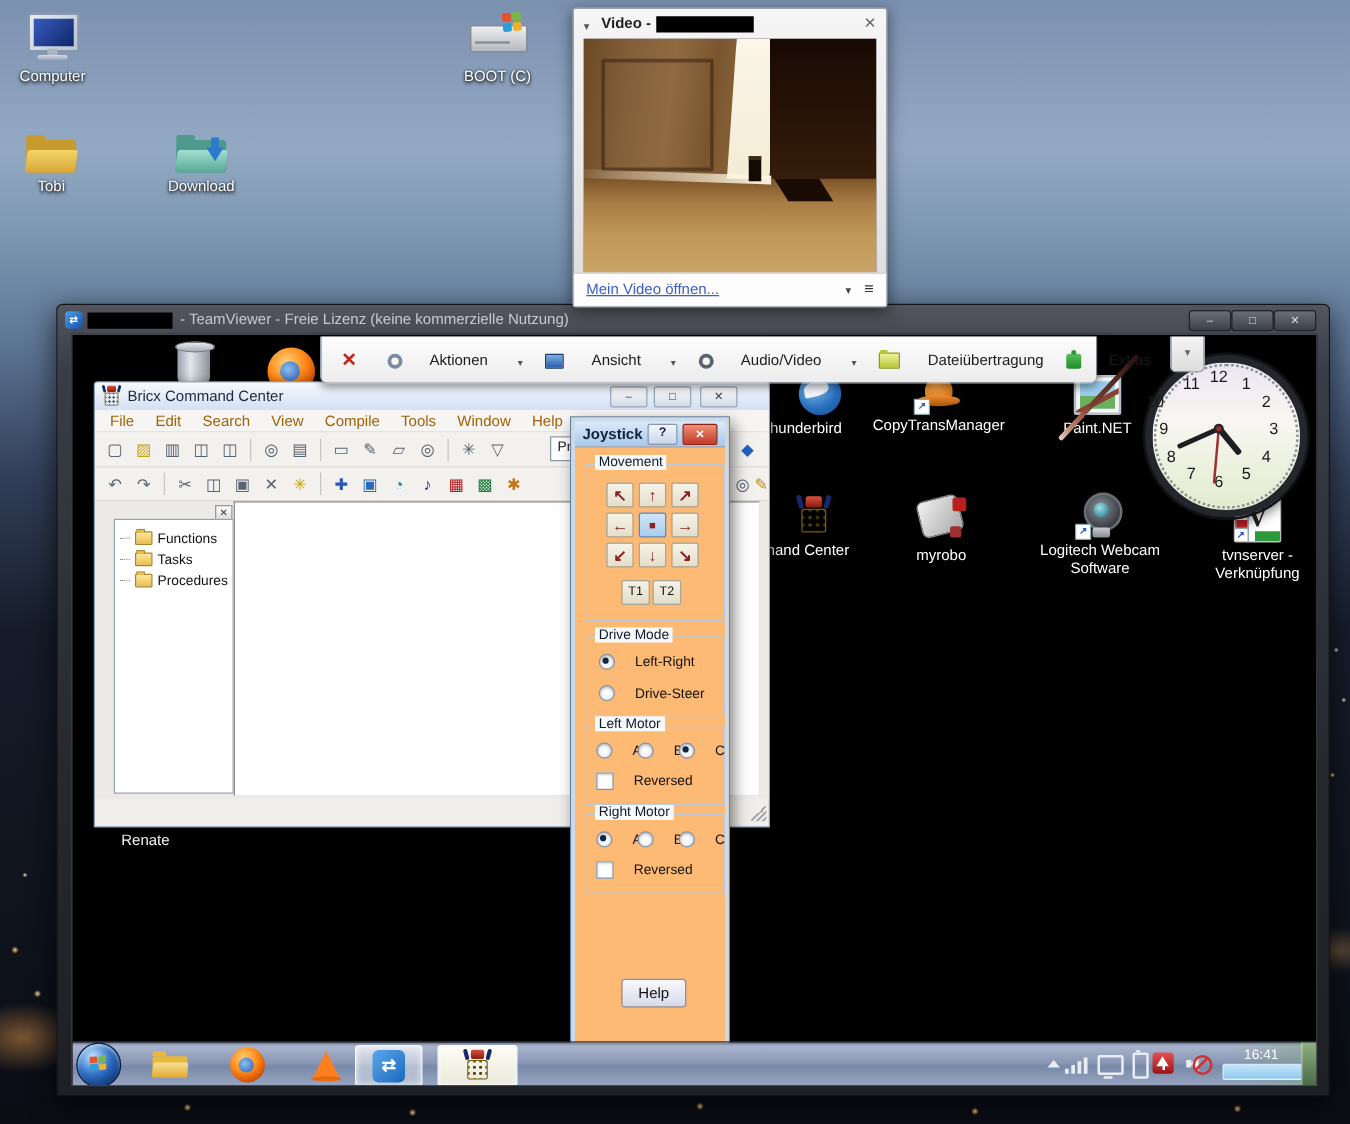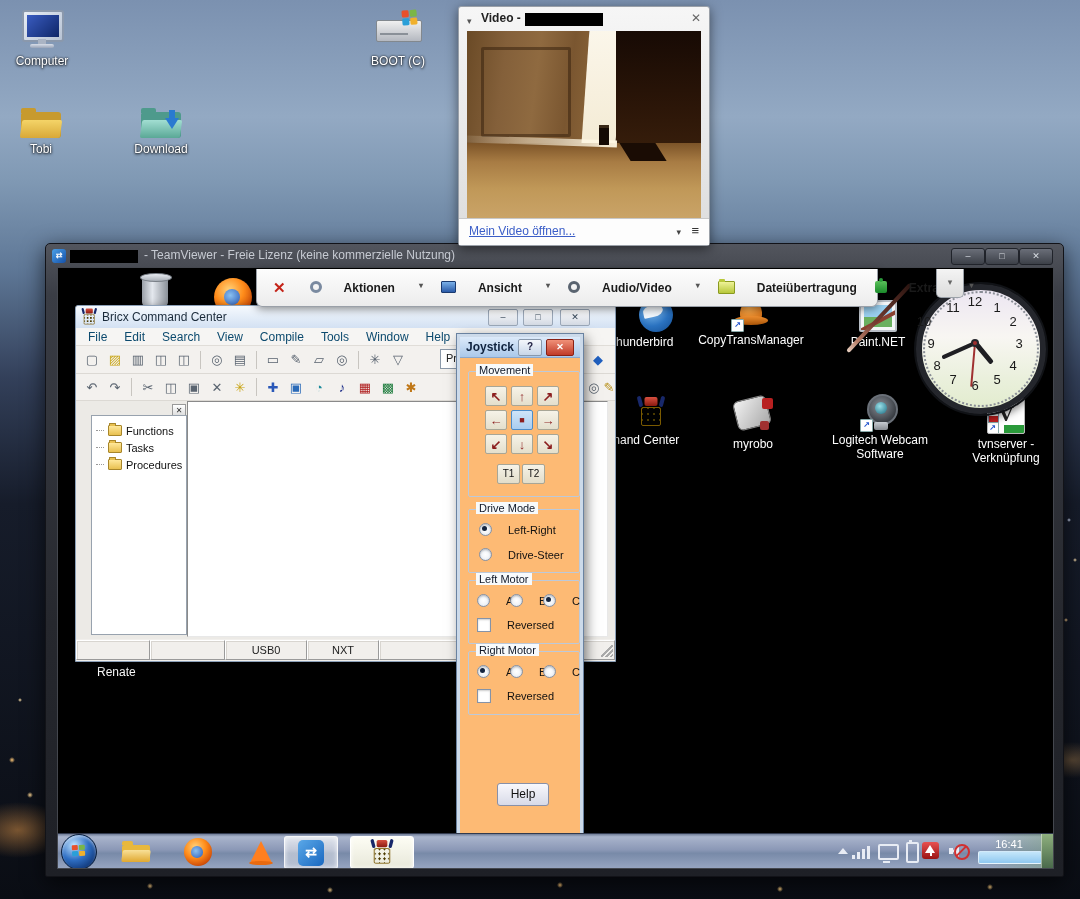--- a/index.html
+++ b/index.html
@@ -70,21 +70,21 @@
   .tvlogo{position:absolute;left:6px;top:5px;width:14px;height:14px;border-radius:3px;background:linear-gradient(135deg,#4aa0e8,#1550a8);color:#fff;font-size:8px;text-align:center;line-height:14px;font-weight:bold}
   .tvredact{position:absolute;left:24px;top:6px;width:68px;height:13px;background:#000}
   .tvtitle{position:absolute;left:98px;top:4px;font-size:12px;color:#c6cad2;white-space:nowrap}
   .wbtn{position:absolute;top:4px;width:32px;height:15px;background:linear-gradient(#6a6e78,#3c4048);border:1px solid #20232a;border-radius:3px;color:#d8dce2;font-size:9px;text-align:center;line-height:14px;cursor:pointer}
   .tvclient{position:absolute;left:11px;top:23px;width:995px;height:600px;background:#000;border:1px solid #44474e;overflow:hidden}
 
   
   .tvtb{position:absolute;left:210px;top:25px;width:622px;height:38px;background:linear-gradient(#fdfdfd,#ececec);border:1px solid #9aa0a8;border-top:none;border-radius:0 0 6px 6px;box-shadow:0 2px 8px rgba(0,0,0,.45);display:flex;align-items:center;padding:0 10px;gap:9px;z-index:40;box-sizing:border-box}
   .tvx{color:#c42318;font-weight:bold;font-size:15px;padding:0 6px;cursor:pointer}
   .vsep{width:1px;height:24px;background:linear-gradient(#ddd,#aaa,#ddd)}
-  .tvitem{display:flex;align-items:flex-start;gap:22px;font-size:12px;font-weight:bold;color:#1a1a1a;cursor:pointer;white-space:nowrap}
+  .tvitem{display:flex;align-items:flex-end;gap:22px;font-size:12px;font-weight:normal;color:#1a1a1a;cursor:pointer;white-space:nowrap}
   .dd{font-size:8px;color:#555;margin-left:2px}
   .gear{width:12px;height:12px;border-radius:50%;border:3px solid #7a8aa0;box-sizing:border-box}
   .monic{width:13px;height:10px;background:linear-gradient(#7ab0e8,#2a5aa8);border:1px solid #1a3a70;border-radius:1px}
   .audic{width:12px;height:12px;border-radius:50%;border:3px solid #5a6470;box-sizing:border-box}
   .foldic{position:relative;width:15px;height:11px;background:linear-gradient(#eef298,#b8c83a);border:1px solid #8a9a20;border-radius:1px}
   .foldic::before{content:"";position:absolute;top:-3px;left:0;width:6px;height:3px;background:#b8c83a;border-radius:1px 1px 0 0}
   .puzic{width:12px;height:12px;background:linear-gradient(#5ac05a,#1a8a2a);border-radius:2px;position:relative}
   .puzic::before{content:"";position:absolute;top:-3px;left:4px;width:4px;height:4px;border-radius:50%;background:#2a9a3a}
   .tvtab{position:absolute;left:890px;top:25px;width:26px;height:28px;background:linear-gradient(#f4f4f4,#dcdcdc);border:1px solid #9aa0a8;border-top:none;border-radius:0 0 5px 5px;color:#666;font-size:9px;text-align:center;line-height:26px;z-index:40;cursor:pointer}
 
@@ -129,21 +129,21 @@
   .cnum{position:absolute;font-size:13px;color:#1a1a1a;transform:translate(-50%,-50%)}
   .hand{position:absolute;transform-origin:50% 100%;border-radius:2px;background:#1e1e22}
   .cap{position:absolute;left:49px;top:49px;width:8px;height:8px;border-radius:50%;background:#26262c}
   .cap2{position:absolute;left:51px;top:51px;width:4px;height:4px;border-radius:50%;background:#a03030}
 
   
   .bx{position:absolute;left:17px;top:37px;width:539px;height:355px;background:#f0eeeb;border:1px solid #8ca0b8;border-radius:3px 3px 0 0;box-shadow:2px 3px 10px rgba(0,0,0,.55)}
   .bxtitle{position:absolute;left:0;top:0;width:100%;height:22px;background:linear-gradient(#f5f9fe,#d3e1f3);border-bottom:1px solid #b0c0d4;border-radius:3px 3px 0 0}
   .bxtxt{position:absolute;left:26px;top:4px;font-size:12px;color:#1a2a3a}
   .bxbtn{position:absolute;top:3px;width:28px;height:15px;background:linear-gradient(#fdfdfd,#d4dae4);border:1px solid #9aa7b8;border-radius:2px;font-size:9px;color:#345;text-align:center;line-height:14px;cursor:pointer}
-  .bxmenu{position:absolute;left:0;top:22px;width:100%;height:18px;background:#f6f5f3;border-bottom:1px solid #e0ddd8;display:flex;align-items:center;padding-left:12px;gap:17px;font-size:12px;color:#0c4a6e;box-sizing:border-box}
+  .bxmenu{position:absolute;left:0;top:22px;width:100%;height:18px;background:#f6f5f3;border-bottom:1px solid #e0ddd8;display:flex;align-items:center;padding-left:12px;gap:17px;font-size:12px;color:#a16207;box-sizing:border-box}
   .bxmenu span{cursor:pointer}
   .bxtb{position:absolute;left:0;width:100%;background:#f3f1ee;border-bottom:1px solid #dcd9d4;display:flex;align-items:center;padding-left:6px;gap:3px;box-sizing:border-box}
   .tbi{width:20px;height:20px;display:flex;align-items:center;justify-content:center;font-size:13px;color:#5a6470;cursor:pointer}
   .tsep{width:1px;height:18px;background:#c8c5c0;margin:0 3px}
   .combo{position:absolute;left:364px;top:3px;width:74px;height:20px;background:#fff;border:1px solid #8a98a8;font-size:11px;color:#222;padding:2px 0 0 5px;box-sizing:border-box}
   .bxmain{position:absolute;left:0;top:95px;width:100%;height:238px;background:#eceae6}
   .treeX{position:absolute;left:96px;top:3px;width:12px;height:12px;background:linear-gradient(#fff,#d8d8d8);border:1px solid #999;font-size:8px;color:#333;text-align:center;line-height:11px;cursor:pointer}
   .tree{position:absolute;left:15px;top:14px;width:94px;height:218px;background:#fff;border:1px solid #98a2ae}
   .trow{display:flex;align-items:center;height:17px;font-size:11px;color:#111;padding-left:4px;gap:4px;cursor:pointer}
   .tdots{width:8px;border-top:1px dotted #999}
@@ -427,27 +427,20 @@
               <span>Tasks</span>
             </div>
             <div class="trow">
               <span class="tdots"></span>
                 <span class="tfold"></span>
               <span>Procedures</span>
             </div>
           </div>
           <div class="editor"></div>
         </div>
-        <div class="bxstatus">
-          <div class="scell" style="width:72px"></div>
-          <div class="scell" style="width:73px"></div>
-          <div class="scell" style="width:80px">USB0</div>
-          <div class="scell" style="width:70px">NXT</div>
-          <div class="scell" style="flex:1"></div>
-        </div>
         <div class="grip"></div>
       </div>
 
       <div class="joy">
         <div class="joytitle">
           <span class="joytxt">Joystick</span>
           <div class="joyhelp">?</div>
           <div class="joyclose">✕</div>
         </div>
 

